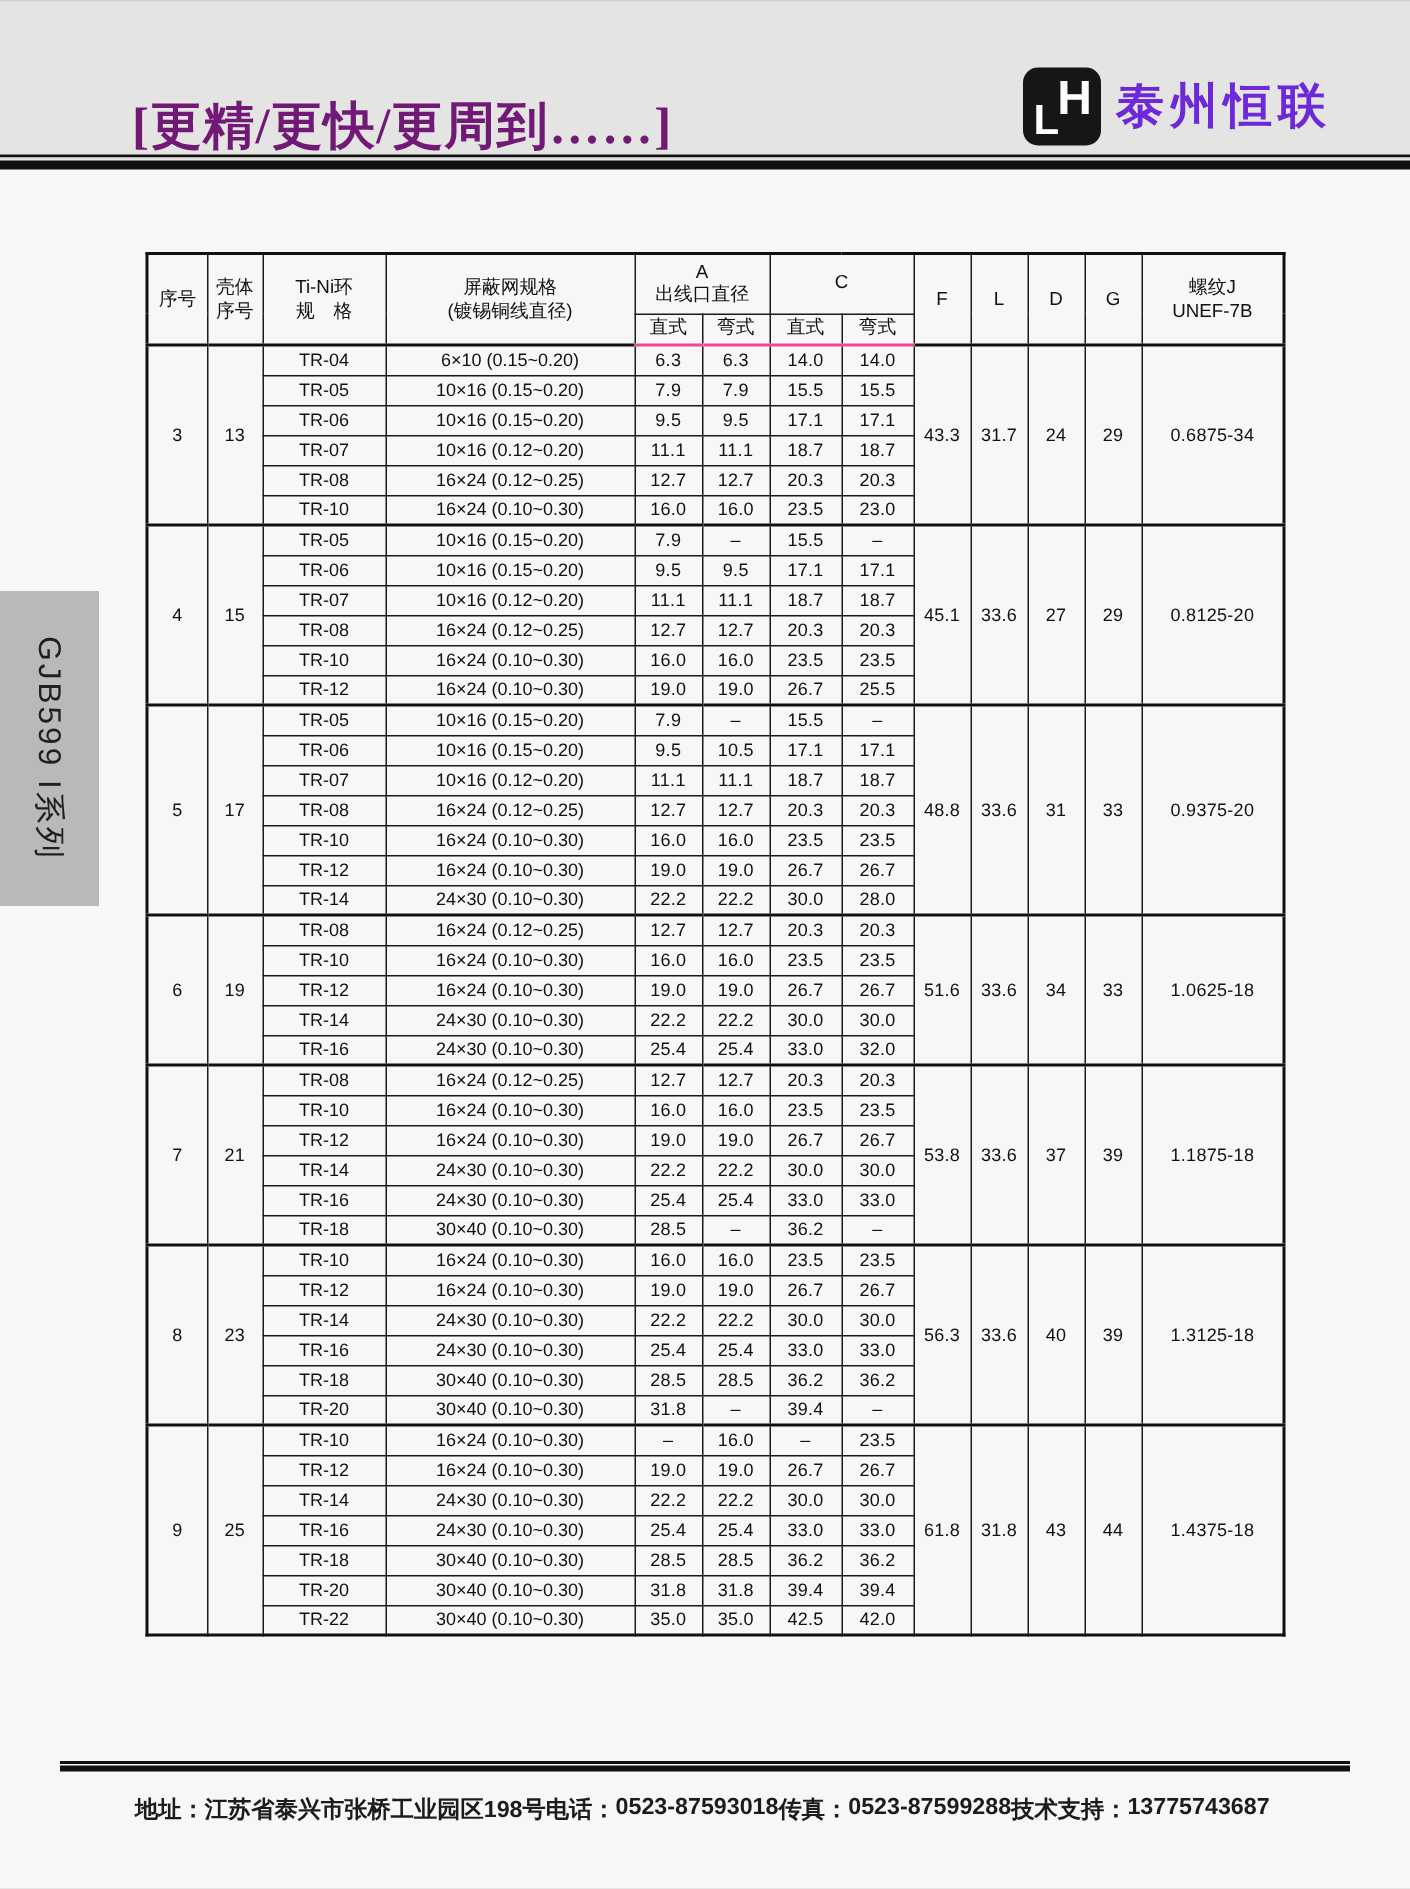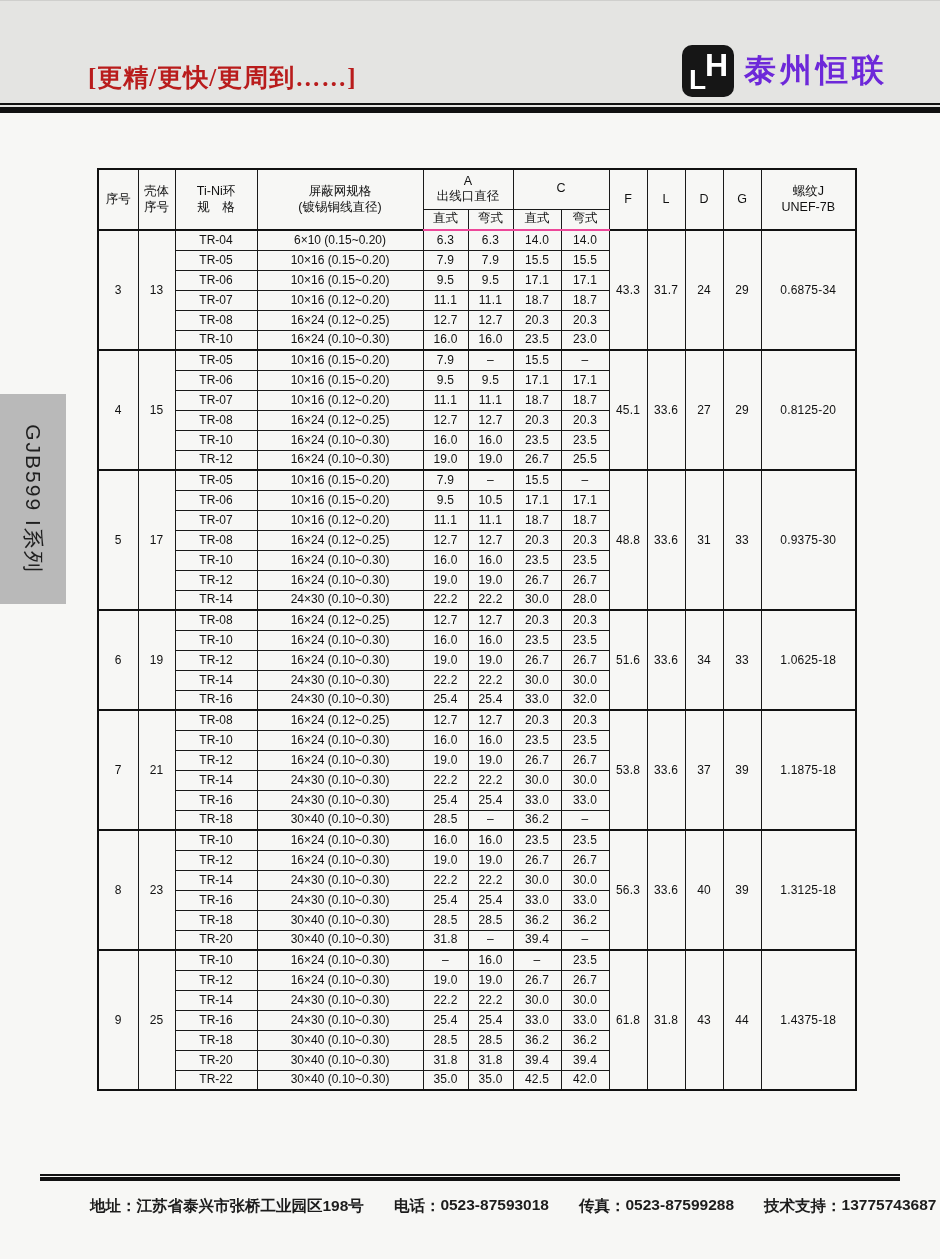--- a/index.html
+++ b/index.html
@@ -9,21 +9,21 @@
     background:#f7f7f5; overflow:hidden;
     font-family:"Liberation Sans","DejaVu Sans",sans-serif; color:#1a1a1a;
   }
   
   .header-band {
     position:absolute; left:0; top:0; width:940px; height:103px;
     background:#e4e4e2; border-top:1px solid #cfcfcd;
   }
   .slogan {
     position:absolute; left:88px; top:60px; font-family:"Liberation Serif","DejaVu Serif",serif;
-    font-size:25px; font-weight:700; letter-spacing:1px; color:#b91c1c;
+    font-size:34px; font-weight:700; letter-spacing:1px; color:#701a75;
   }
   .logo { position:absolute; right:52px; top:44px; display:flex; align-items:center; gap:10px; }
   .logo-mark {
     position:relative; width:52px; height:52px; background:#161616; border-radius:10px;
   }
   .logo-mark .l {
     position:absolute; left:7px; bottom:3px; color:#fff; font-weight:900; font-size:28px;
     font-family:"Liberation Sans",sans-serif; line-height:1;
   }
   .logo-mark .h {
@@ -59,21 +59,21 @@
   tbody td { height:20px; }
   tbody tr.gs td { border-top:2px solid #111; }
   td.num { letter-spacing:0.2px; }
   
   .footer-rule { position:absolute; left:40px; right:40px; top:1174px; }
   .footer-rule .thin { height:2px; background:#111; }
   .footer-rule .gap  { height:1px; background:#f7f7f5; }
   .footer-rule .thick{ height:4px; background:#111; }
   .footer-text {
     position:absolute; left:90px; top:1196px; width:800px;
-    display:flex; gap:30px; font-size:15.5px; font-weight:600; color:#1c1c1c;
+    display:flex; font-size:15.5px; font-weight:600; color:#1c1c1c;
     white-space:nowrap;
   }
   .footer-text .item { display:flex; }
 </style>
 </head>
 <body>
 
 <div class="page">
 
   <div class="header-band">
@@ -256,21 +256,21 @@
             <td>TR-05</td>
             <td>10×16 (0.15~0.20)</td>
             <td class="num">7.9</td>
             <td class="num">–</td>
             <td class="num">15.5</td>
             <td class="num">–</td>
             <td rowspan="7" class="num">48.8</td>
             <td rowspan="7" class="num">33.6</td>
             <td rowspan="7" class="num">31</td>
             <td rowspan="7" class="num">33</td>
-            <td rowspan="7" class="num">0.9375-30</td>
+            <td rowspan="7" class="num">0.9375-20</td>
           </tr>
           <tr>
             <td>TR-06</td>
             <td>10×16 (0.15~0.20)</td>
             <td class="num">9.5</td>
             <td class="num">10.5</td>
             <td class="num">17.1</td>
             <td class="num">17.1</td>
           </tr>
           <tr>

